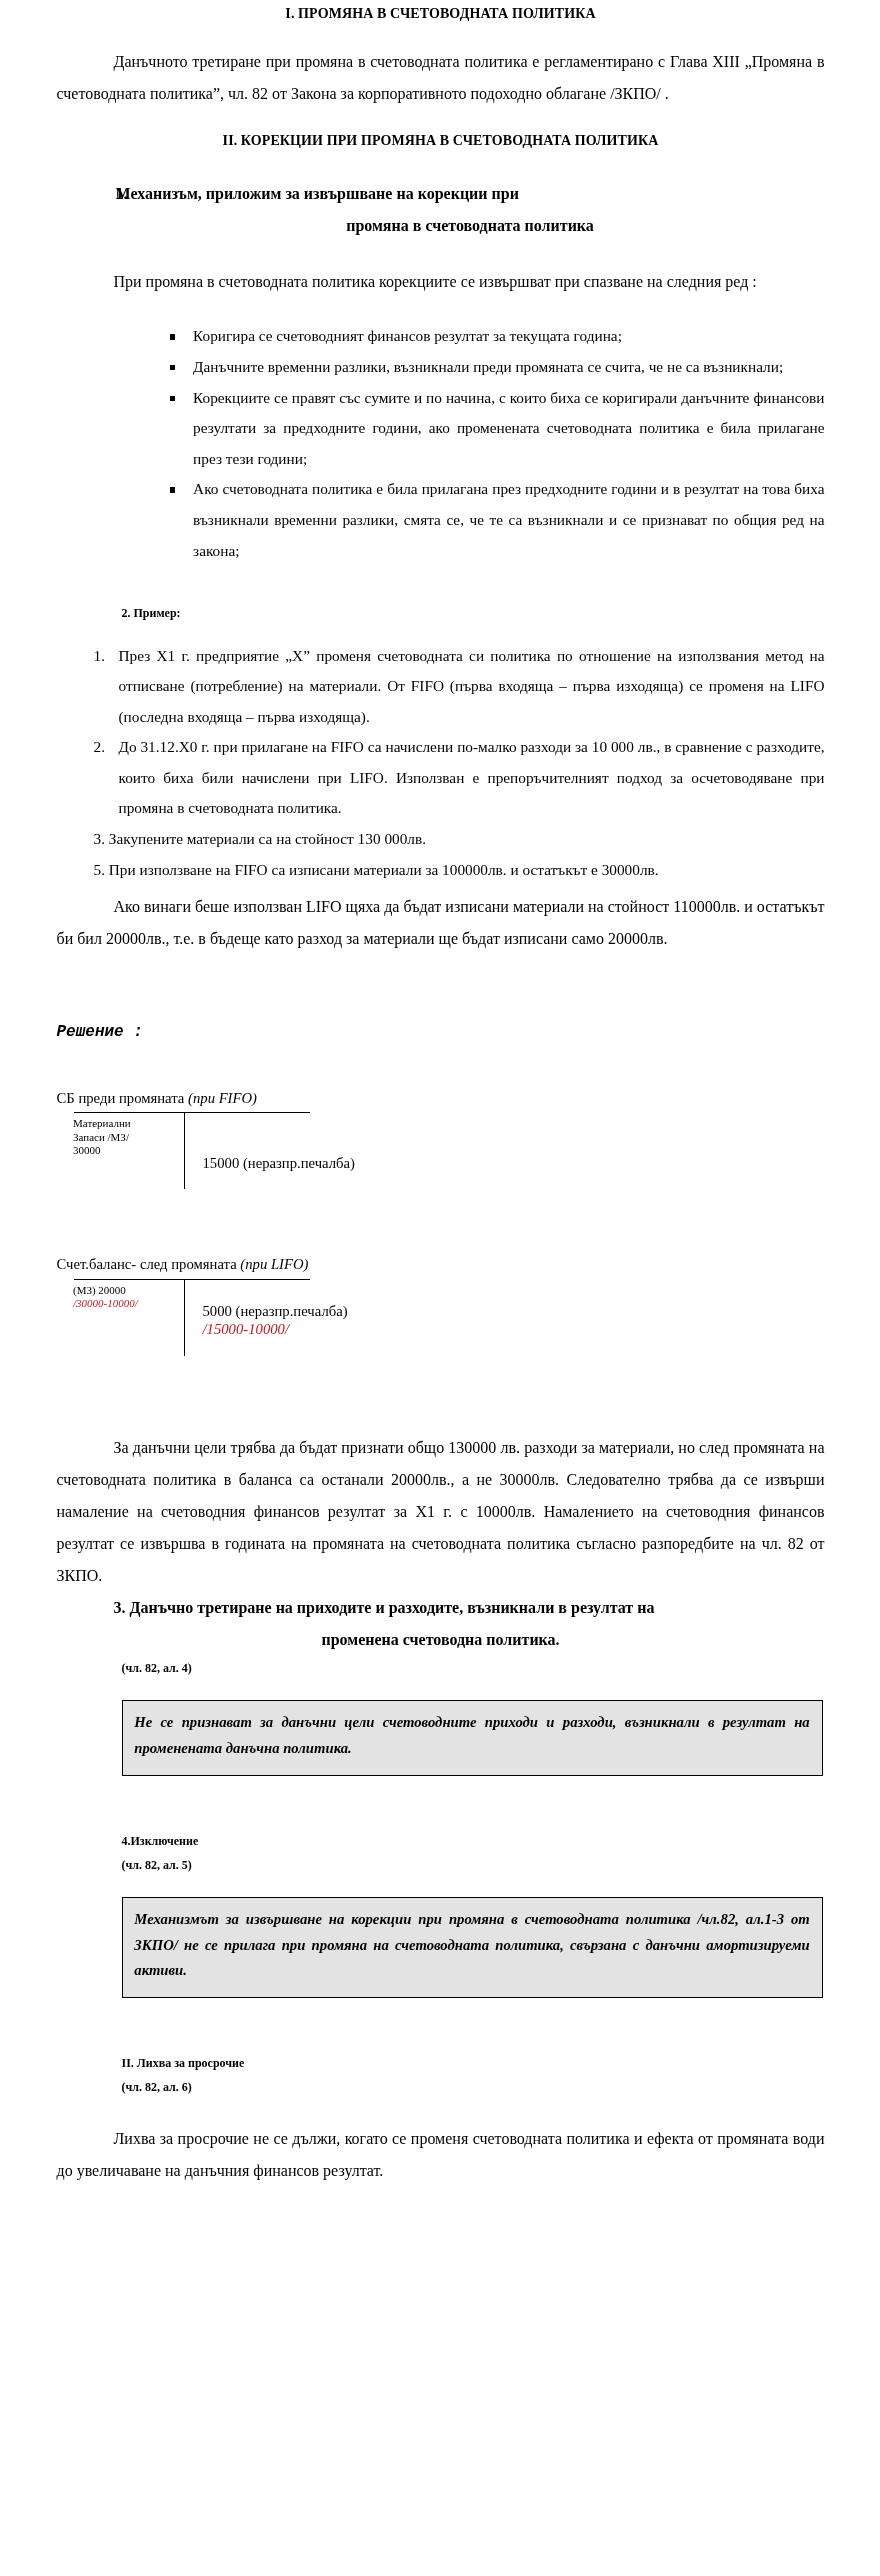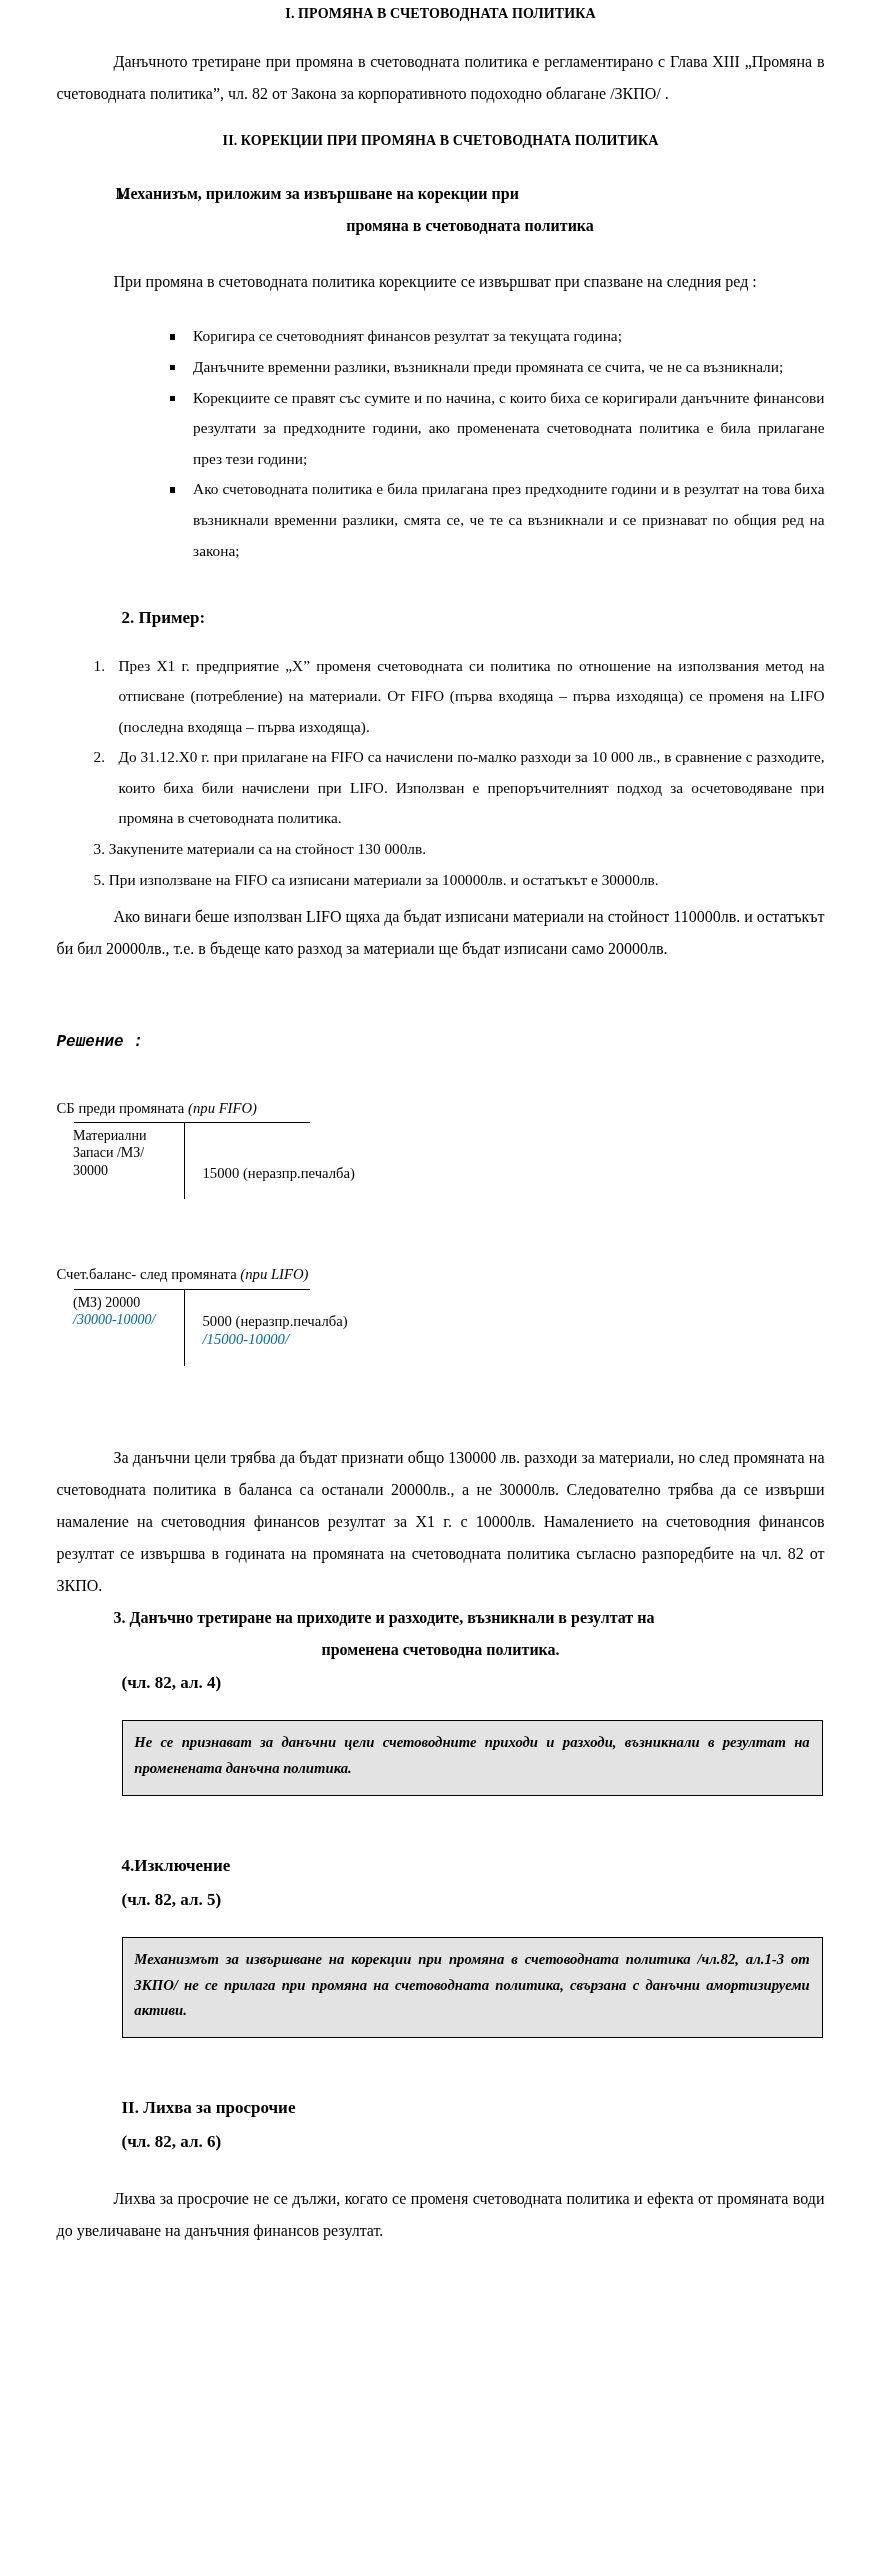--- a/index.html
+++ b/index.html
@@ -38,21 +38,21 @@
   .para {
     font-size: 16px;
     line-height: 2.0;
     text-align: justify;
     text-justify: inter-word;
     text-indent: 57px;
     margin: 0;
   }
 
   .sub-head {
-    font-size: 17px;
+    font-size: 12px;
     font-weight: bold;
     line-height: 2.0;
     text-align: justify;
     margin: 0;
   }
 
   .numbered-head {
     display: flex;
     align-items: flex-start;
     font-size: 16px;
@@ -170,33 +170,33 @@
     top: 0;
     width: 1.2px;
     height: 77px;
     background: #000;
   }
   .t-account .left-cell {
     position: absolute;
     left: 16.5px;
     top: 4.7px;
     width: 106px;
-    font-size: 14px;
+    font-size: 11px;
     line-height: 1.25;
   }
   .t-account .right-cell {
     position: absolute;
     left: 146px;
     top: 4.7px;
     width: 306px;
     font-size: 14.7px;
     line-height: 1.25;
   }
   .blue-it {
-    color: #0369a1;
+    color: #b91c1c;
     font-style: italic;
   }
 
   
   .note-box {
     margin: 0 0 0 65px;
     width: 701px;
     box-sizing: border-box;
     border: 1.2px solid #000000;
     background: #e3e3e3;

